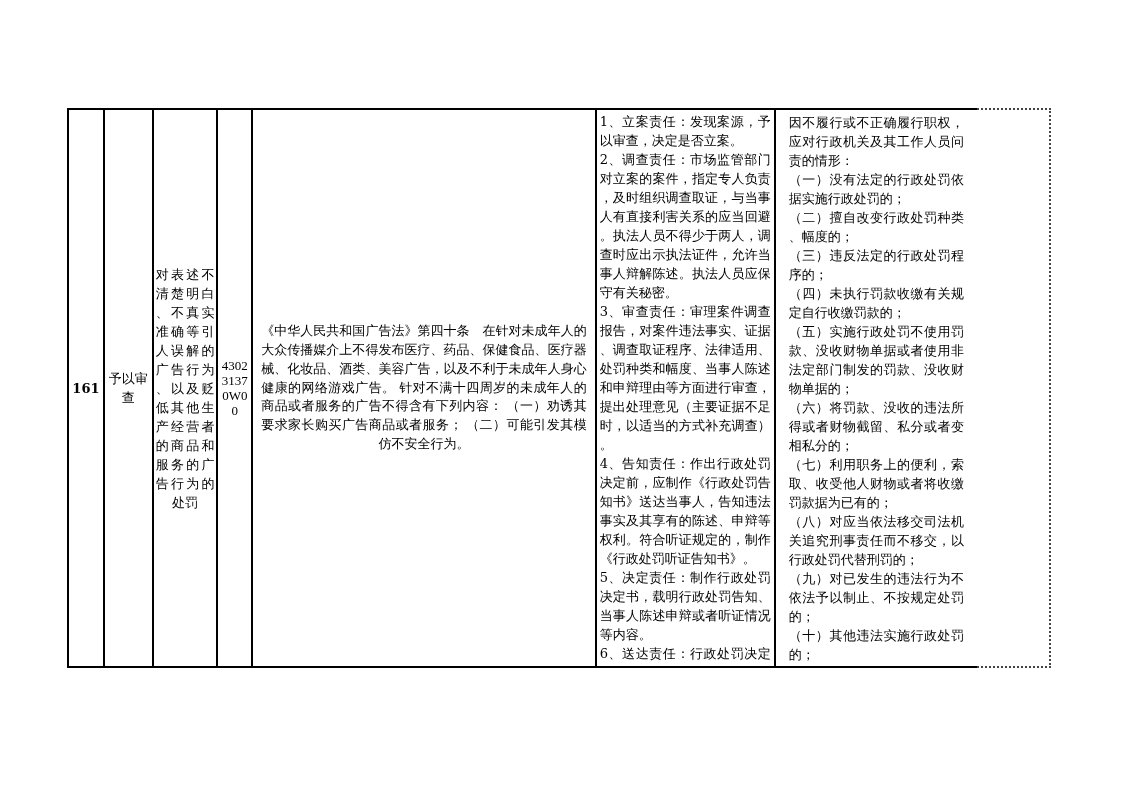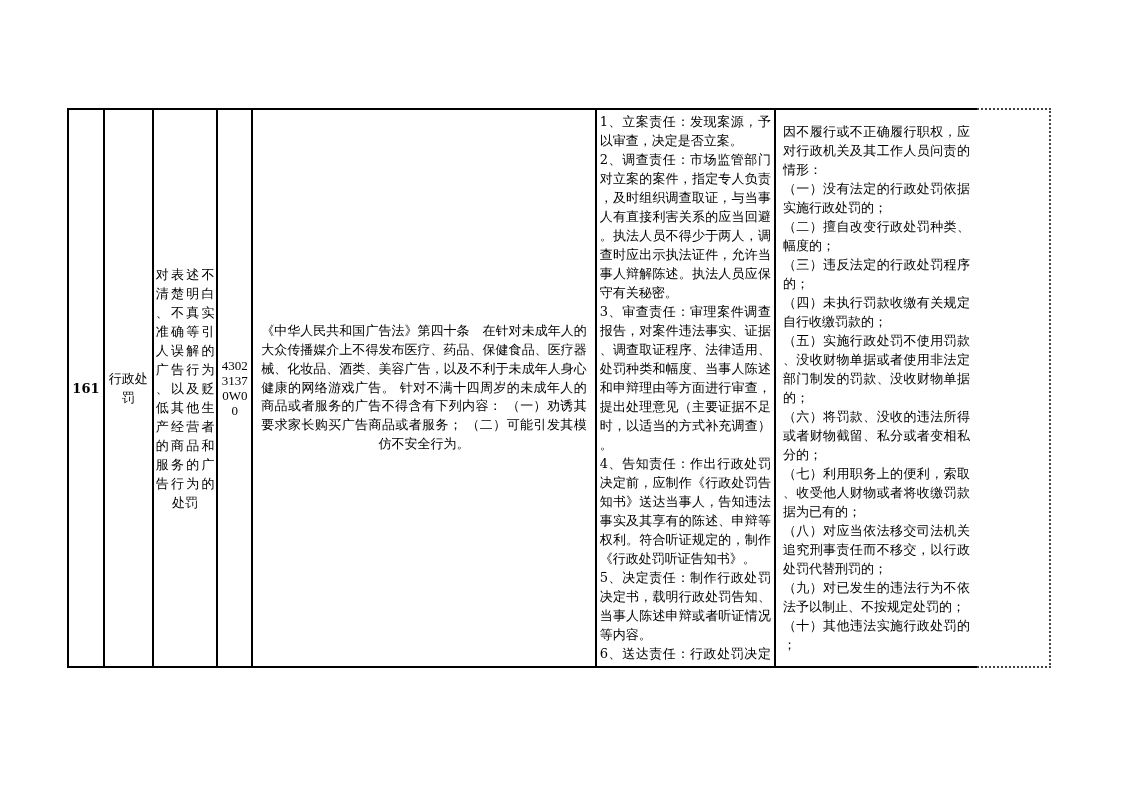--- a/index.html
+++ b/index.html
@@ -44,27 +44,27 @@
   .col-type     { width: 49px;  text-align: center; padding: 0 2px;
                   text-align: center; }
   .col-name     { width: 65px;  padding: 0 2px;
                   text-align: justify; text-align-last: center;
                   word-break: break-all; line-break: anywhere; }
   .col-code     { width: 35px;  text-align: center; padding: 0 1px;
                   font-family: Liberation Serif, serif;
                   word-break: break-all; line-height: 15px; }
   .col-basis    { width: 345px; padding: 0 8px;
                   text-align: justify; text-align-last: center;
-                  line-height: 18.8px; word-break: break-all; }
+                  line-height: 18.8px; word-break: break-all; font-family: Liberation Serif, serif; }
   .col-duty     { width: 180px; padding: 0 3px;
                   text-align: justify; text-align-last: left;
                   white-space: pre-wrap; word-break: break-all;
                   line-break: anywhere; justify-content: flex-start;
                   padding-top: 2px; }
-  .col-account  { width: 202px; padding: 0 7px;
+  .col-account  { width: 202px; padding: 0 13px;
                   text-align: justify; text-align-last: left;
                   white-space: pre-wrap; word-break: break-all;
                   line-break: anywhere; align-items: flex-end; }
 
   .remark-cell {
     position: absolute;
     left: 977px;
     top: 108px;
     width: 74px;
     height: 560px;
@@ -81,21 +81,21 @@
 
 <div class="page">
 
   <div class="power-table">
 
     <div class="cell col-serial">
       <span class="txt">161</span>
     </div>
 
     <div class="cell col-type">
-      <span class="txt">行政处罚</span>
+      <span class="txt">予以审查</span>
     </div>
 
     <div class="cell col-name">
       <span class="txt">对表述不清楚明白、不真实准确等引人误解的广告行为、以及贬低其他生产经营者的商品和服务的广告行为的处罚</span>
     </div>
 
     <div class="cell col-code">
       <span class="txt">430231370W00</span>
     </div>
 

